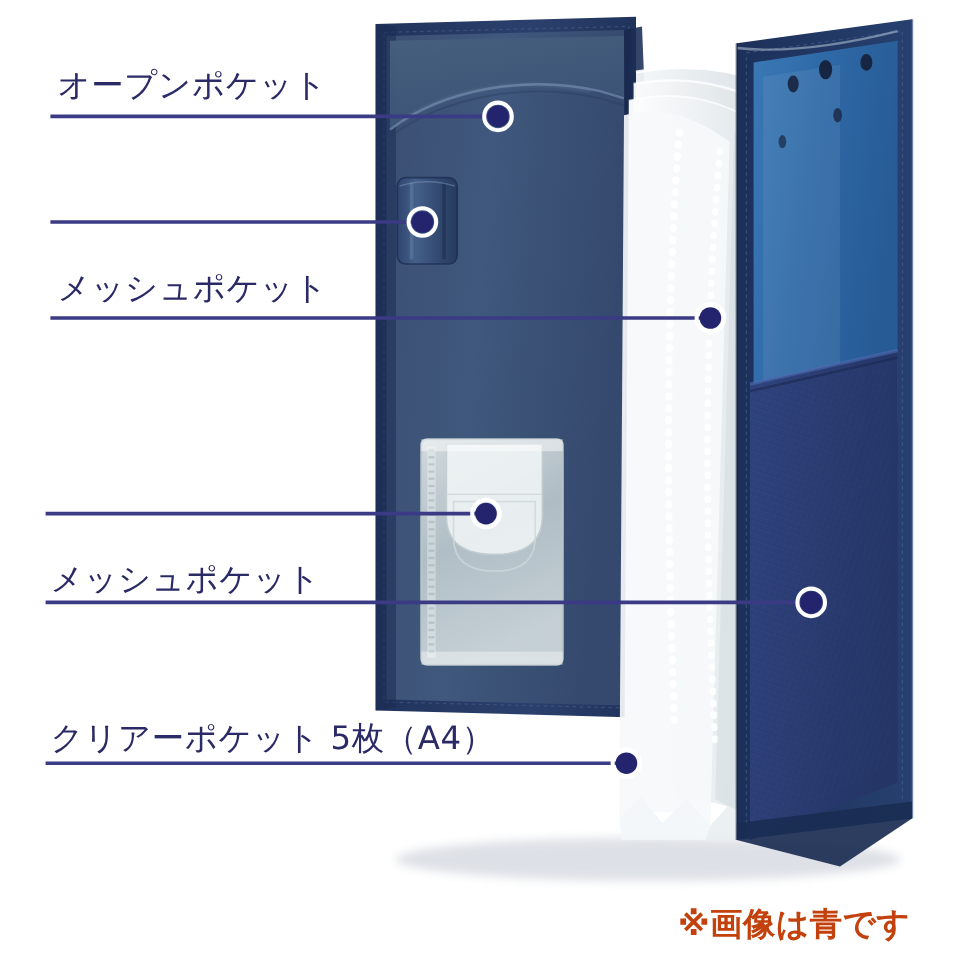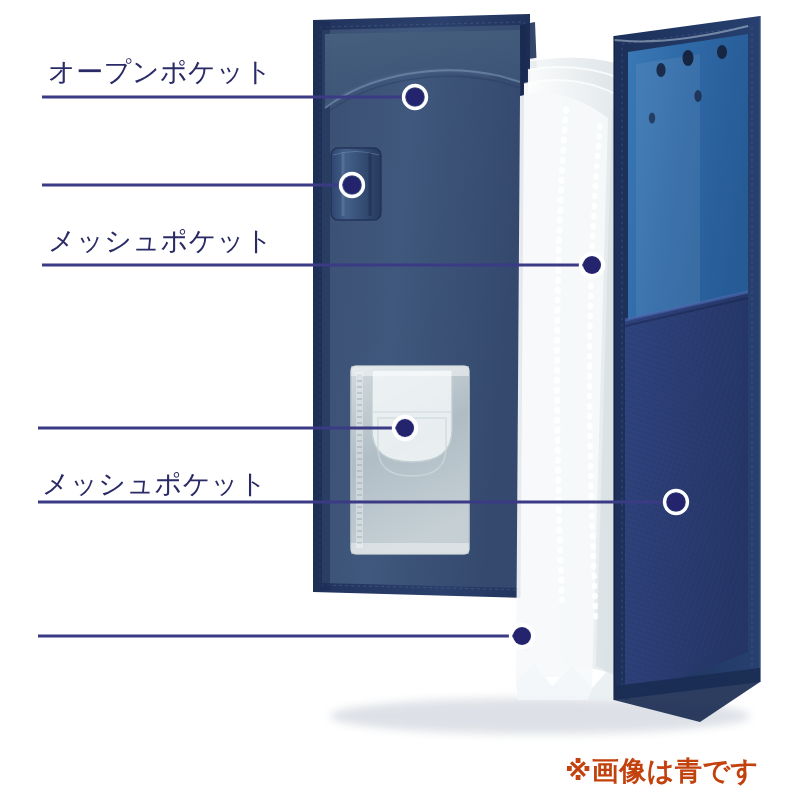--- a/index.html
+++ b/index.html
@@ -271,16 +271,17 @@
   </svg>
 
   <div class="callout-label" style="left:48px; top:58px;">オープンポケット</div>
 
 
   <div class="callout-label" style="left:48px; top:227px;">メッシュポケット</div>
 
 
   <div class="callout-label" style="left:42px; top:470px;">メッシュポケット</div>
 
+  <div class="callout-label" style="left:42px; top:602px;">クリアーポケット 5枚（A4）</div>
 
   <div class="note-text" style="left:565px; top:757px;">※画像は青です</div>
 
 </div>
 
 </body></html>

